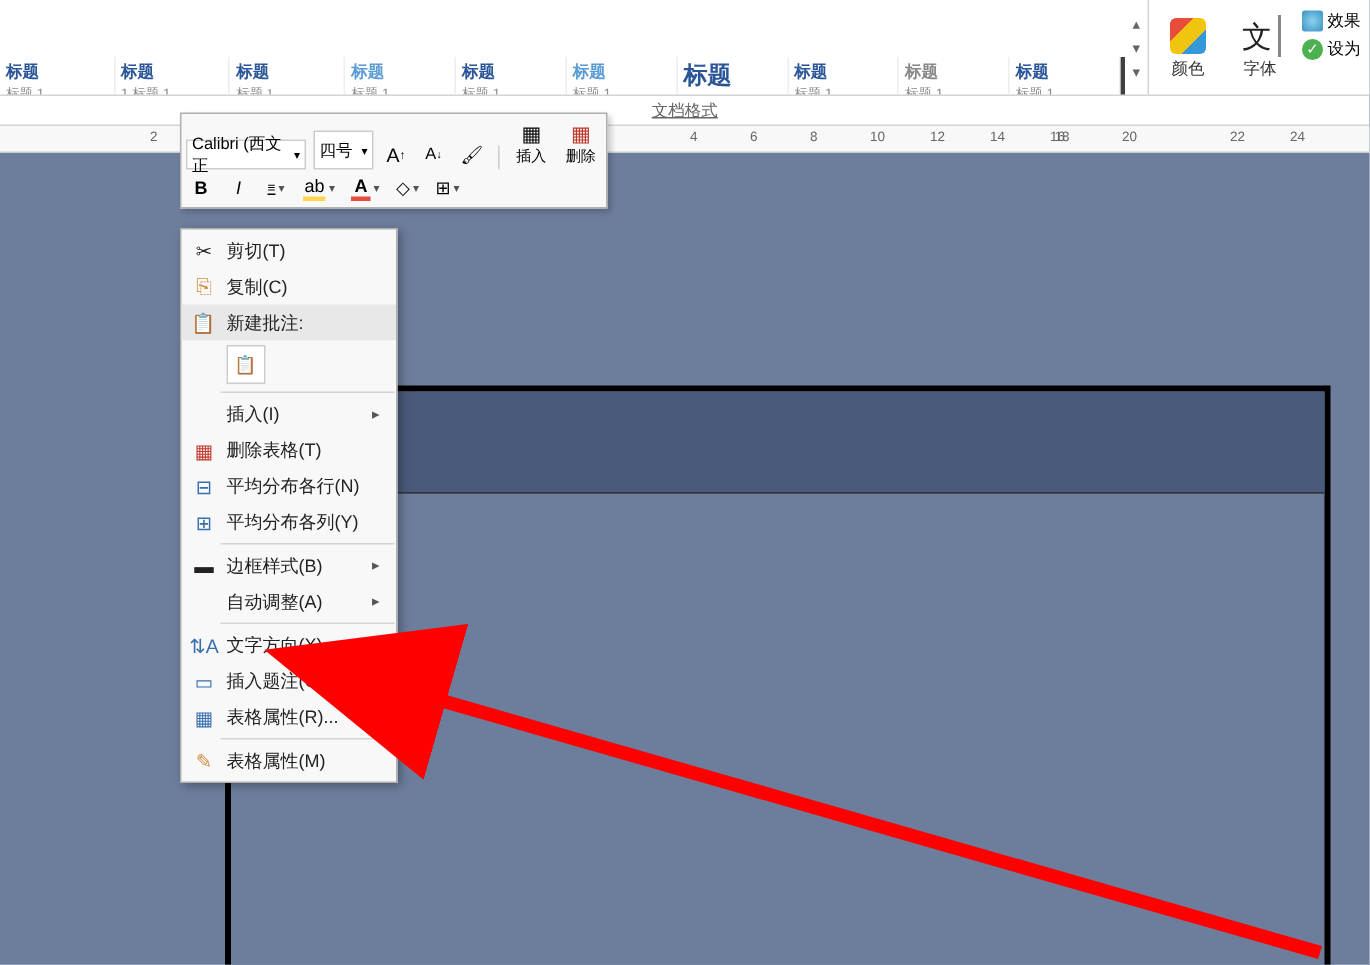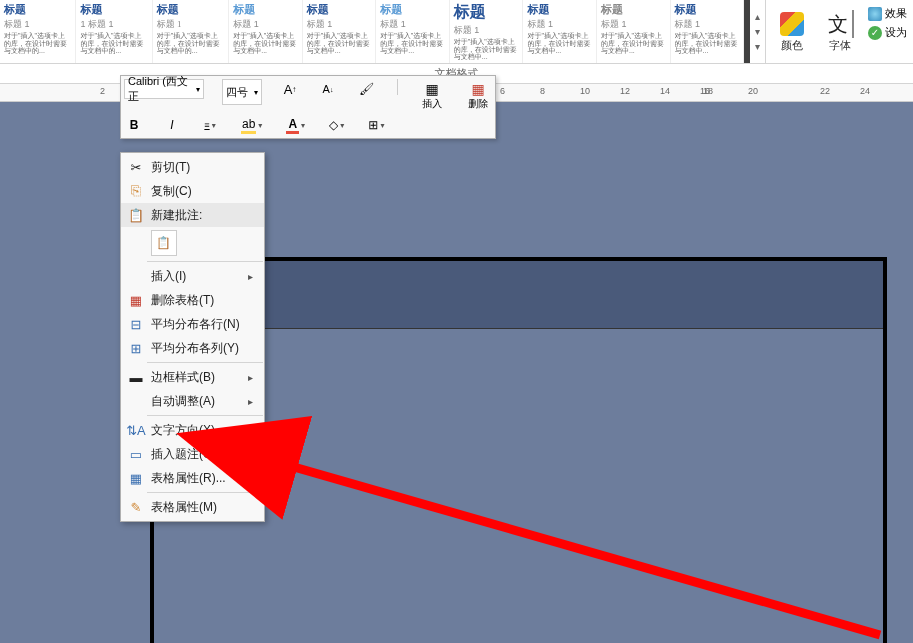--- a/index.html
+++ b/index.html
@@ -17,21 +17,22 @@
       height: 64px;
       background: #fff;
       border-bottom: 1px solid #d4d4d4;
       display: flex;
       position: relative;
     }
     .styles-gallery {
       display: flex;
       flex: 1;
       overflow: hidden;
-      border-right: 6px solid #404040;
+      border-right: 3px solid #404040;
+      margin-top: 38px;
     }
     .style-item {
       min-width: 63px;
       padding: 2px 4px;
       border-right: 1px solid #eee;
       display: flex;
       flex-direction: column;
       font-size: 9px;
       cursor: pointer;
     }
@@ -186,22 +187,22 @@
       left: 120px;
       top: 75px;
       background: #f8f8f8;
       border: 1px solid #b0b0b0;
       box-shadow: 2px 2px 4px rgba(0,0,0,0.2);
       padding: 2px;
       z-index: 50;
     }
     .mini-row {
       display: flex;
-      align-items: flex-start;
-      gap: 18px;
+      align-items: flex-end;
+      gap: 5px;
       padding: 1px;
     }
     .mini-font-select {
       width: 80px;
       height: 20px;
       font-size: 11px;
       border: 1px solid #ccc;
       background: #fff;
       padding: 0 3px;
       display: flex;

